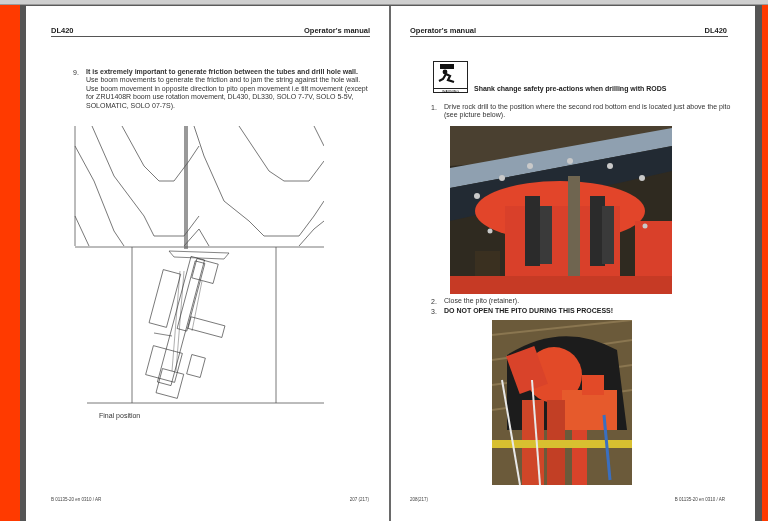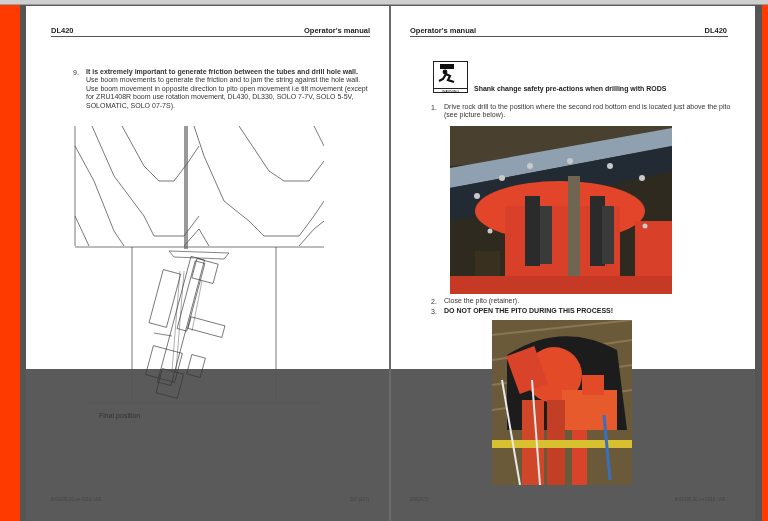--- a/index.html
+++ b/index.html
@@ -2,21 +2,21 @@
 <html><head>
 <meta charset="utf-8">
 <style>
   html, body { margin:0; padding:0; }
   body { width:768px; height:521px; position:relative; overflow:hidden; background:#5a5a5a; font-family:"Liberation Sans", sans-serif; }
   .toolbar { position:absolute; left:0; top:0; width:768px; height:4px; background:#cfcfcf; border-bottom:1px solid #9a9a9a; }
   .accent-left { position:absolute; left:0; top:5px; width:20px; height:516px; background:#ff3a00; }
   .gutter-left { position:absolute; left:20px; top:5px; width:6px; height:516px; background:#555; }
   .accent-right { position:absolute; left:762px; top:5px; width:6px; height:516px; background:#ff3a00; }
   .gutter-right { position:absolute; left:755px; top:5px; width:7px; height:516px; background:#555; }
-  .page { position:absolute; top:6px; height:363px; background:#fff; }
+  .page { position:absolute; top:6px; height:515px; background:#fff; }
   .page-left { left:26px; width:363px; }
   .page-split { position:absolute; left:389px; top:6px; width:2px; height:515px; background:#6a6a6a; }
   .page-right { left:391px; width:364px; }
   .hdr { position:absolute; top:20px; font-size:7.5px; font-weight:bold; color:#222; }
   .hdr-line { position:absolute; top:30px; height:1px; background:#555; }
   .body-text { position:absolute; font-size:7px; line-height:8.4px; color:#333; }
   .num { position:absolute; font-size:7px; color:#333; }
   .footer { position:absolute; top:491px; font-size:4.5px; color:#444; }
   .drawing { position:absolute; }
   .photo { position:absolute; overflow:hidden; }

